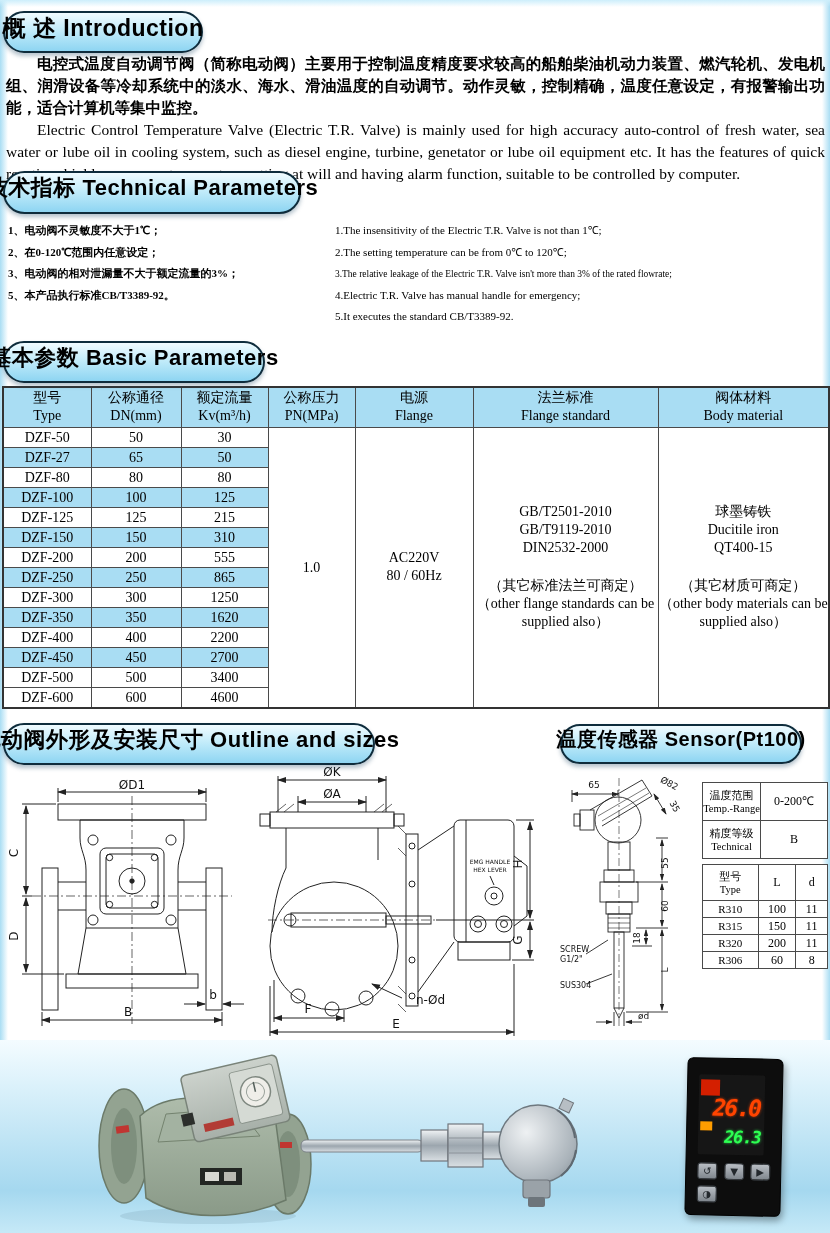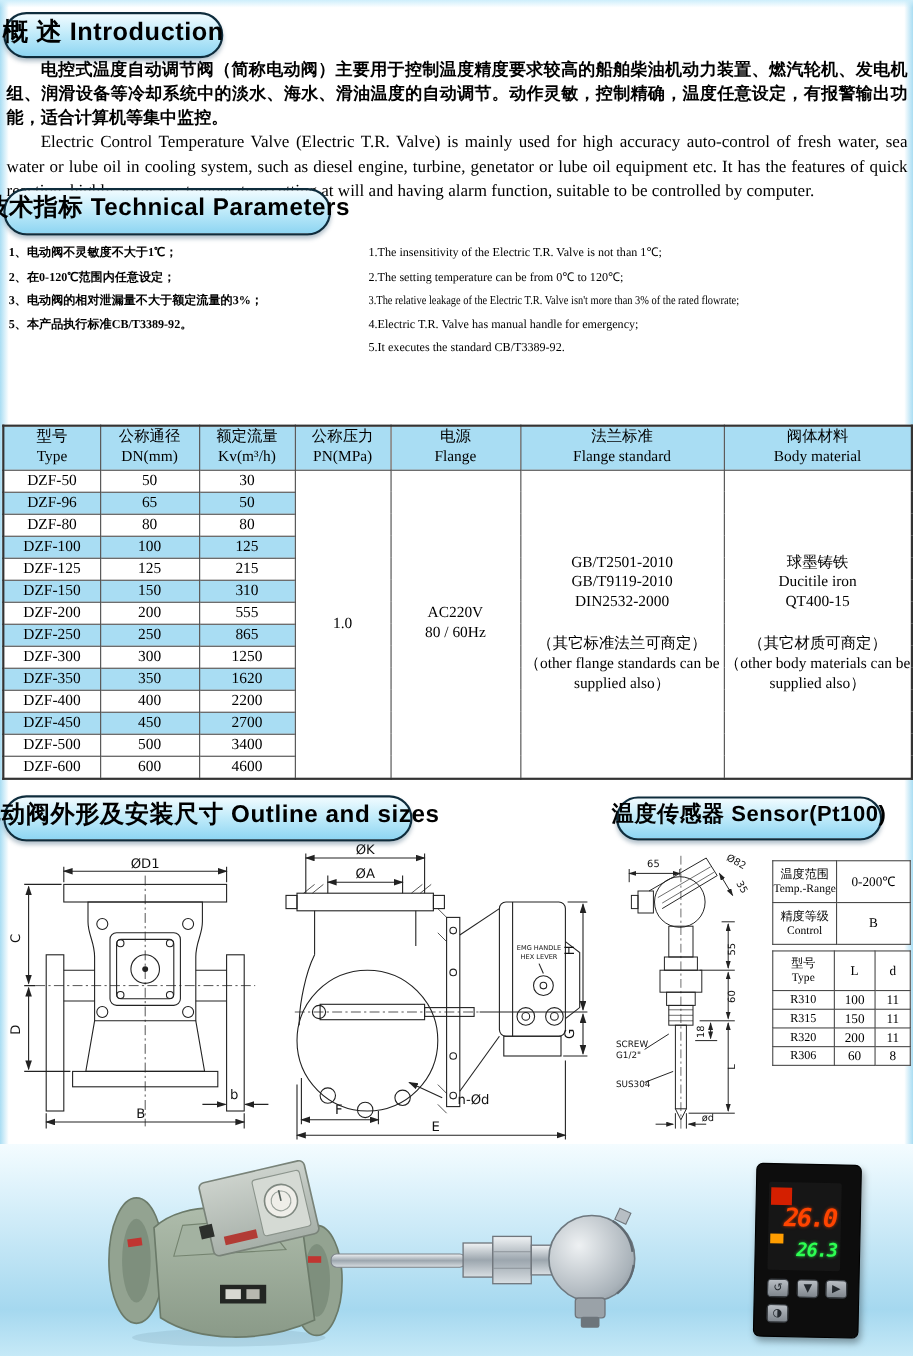--- a/index.html
+++ b/index.html
@@ -103,20 +103,23 @@
     <div>5、本产品执行标准CB/T3389-92。</div>
   </div>
   <div class="tech en">
     <div>1.The insensitivity of the Electric T.R. Valve is not than 1℃;</div>
     <div>2.The setting temperature can be from 0℃ to 120℃;</div>
     <div class="condensed">3.The relative leakage of the Electric T.R. Valve isn't more than 3% of the rated flowrate;</div>
     <div>4.Electric T.R. Valve has manual handle for emergency;</div>
     <div>5.It executes the standard CB/T3389-92.</div>
   </div>
 
+  <div class="badge b3">
+    <span>基本参数 Basic Parameters</span>
+  </div>
 
   <table class="main">
     <colgroup>
       <col style="width:88px">
         <col style="width:90px">
         <col style="width:87px">
         <col style="width:87px">
       <col style="width:118px">
         <col style="width:185px">
         <col style="width:171px">
@@ -174,21 +177,21 @@
         <td rowspan="14" class="mcell">
           <div>球墨铸铁</div>
             <div>Ducitile iron</div>
             <div>QT400-15</div>
           <div class="mt">（其它材质可商定）</div>
             <div>（other body materials can be</div>
             <div>supplied also）</div>
         </td>
       </tr>
       <tr class="alt">
-          <td>DZF-96</td>
+          <td>DZF-27</td>
           <td>65</td>
           <td>50</td>
         </tr>
       <tr>
           <td>DZF-80</td>
           <td>80</td>
           <td>80</td>
         </tr>
       <tr class="alt">
           <td>DZF-100</td>
@@ -446,21 +449,21 @@
         <tr>
       <td class="lab">
         <div>温度范围</div>
             <div class="en">Temp.-Range</div>
       </td>
       <td class="val">0-200℃</td>
     </tr>
     <tr>
       <td class="lab">
         <div>精度等级</div>
-            <div class="en">Control</div>
+            <div class="en">Technical</div>
       </td>
       <td class="val">B</td>
     </tr>
   </tbody>
     </table>
 
   <table class="stable sizes" style="left:702px;top:864px;width:126px">
     <tbody>
         <tr class="hd">
       <td>

